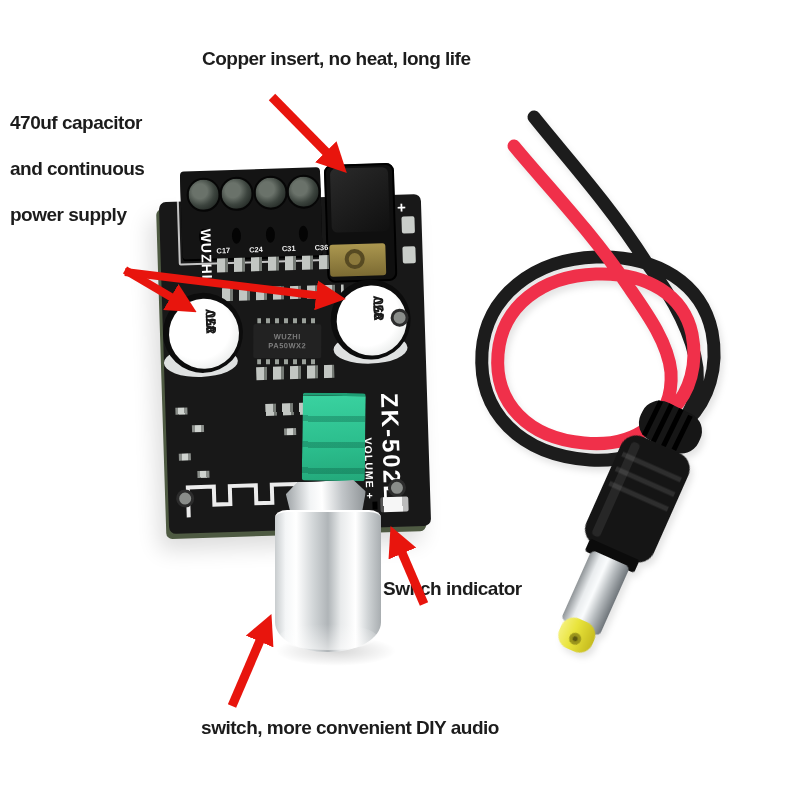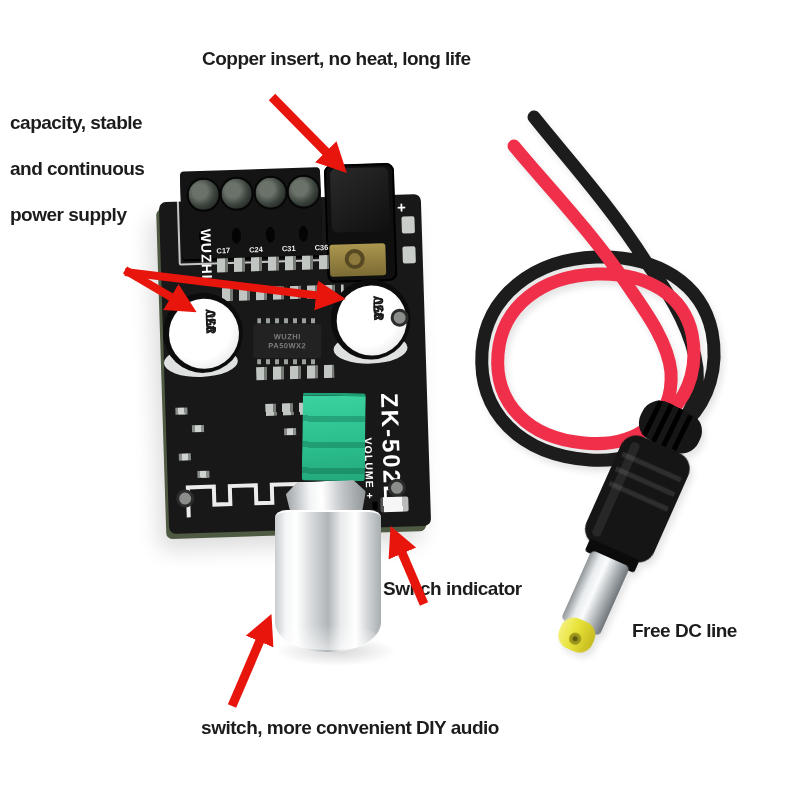--- a/index.html
+++ b/index.html
@@ -262,26 +262,25 @@
     <path d="M272,97 L330,156" stroke="#e8150d" stroke-width="9" fill="none" marker-end="url(#ah)"></path>
     <path d="M125,270 L176,300" stroke="#e8150d" stroke-width="8" fill="none" marker-end="url(#ah)"></path>
     <path d="M125,272 L322,296" stroke="#e8150d" stroke-width="8" fill="none" marker-end="url(#ah)"></path>
     <path d="M424,604 L400,548" stroke="#e8150d" stroke-width="9" fill="none" marker-end="url(#ah)"></path>
     <path d="M232,706 L262,636" stroke="#e8150d" stroke-width="9" fill="none" marker-end="url(#ah)"></path>
   </svg>
 
   <div class="ann" id="ann-copper">Copper insert, no heat, long life</div>
 
   <div class="ann ann-block" id="ann-cap">
-    <div>capacity, stable</div>
+    <div>470uf capacitor</div>
     <div>and continuous</div>
     <div>power supply</div>
   </div>
 
   <div class="ann" id="ann-switch">Switch indicator</div>
 
-  <div class="ann" id="ann-dcline">Free DC line</div>
 
   <div class="ann" id="ann-knob">
     <div>switch, more convenient DIY audio</div>
   </div>
 
 </div>
 
 </body></html>

